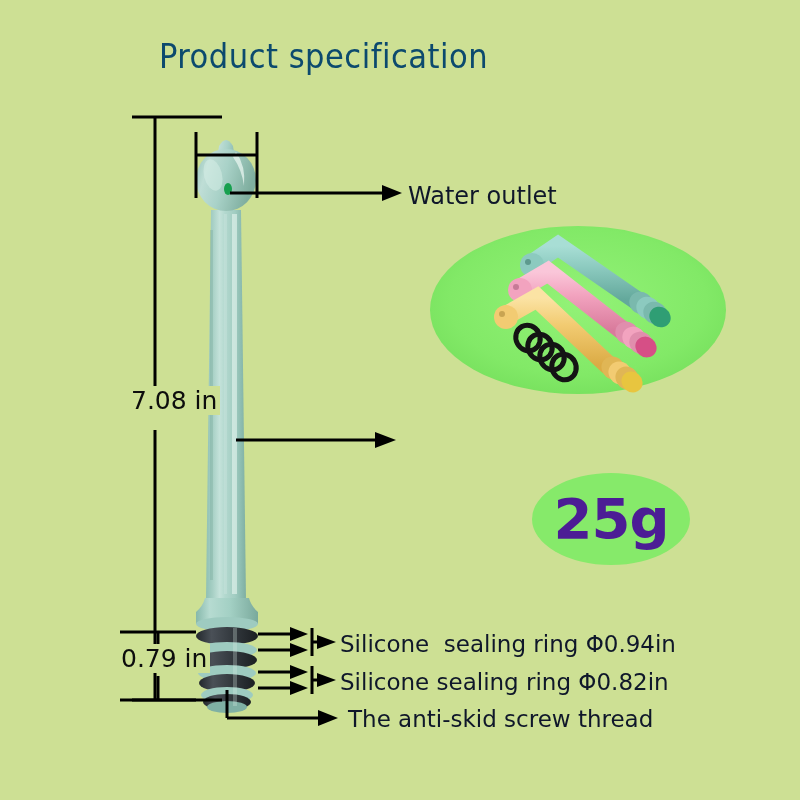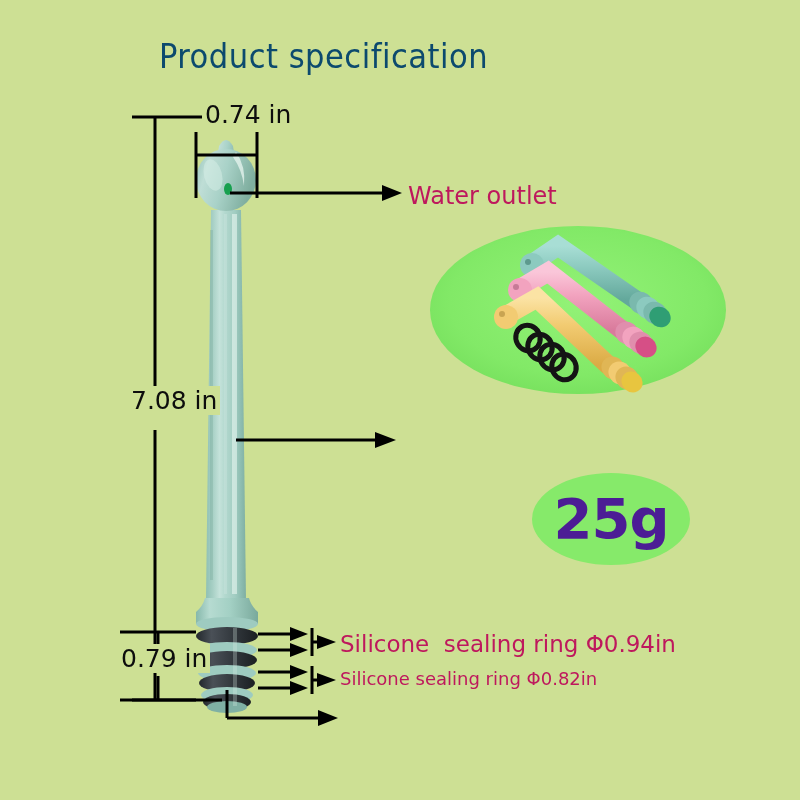--- a/index.html
+++ b/index.html
@@ -30,28 +30,28 @@
     font-size: 34px;
     color: #0c4a6e;
     letter-spacing: 0.5px;
     font-stretch: condensed;
     white-space: nowrap;
   }
 
   
   .callout {
     font-size: 24px;
-    color: #be185d;
+    color: #0f172a;
     white-space: pre;
     line-height: 1.05;
   }
   #label-water-outlet { left: 408px; top: 184px; }
   #label-material     { left: 398px; top: 430px; }
   #label-ring1        { left: 340px; top: 632px; font-size: 23px; }
-  #label-ring2        { left: 340px; top: 670px; font-size: 18px; }
+  #label-ring2        { left: 340px; top: 670px; font-size: 23px; }
   #label-thread-1     { left: 348px; top: 707px; font-size: 23px; }
   #label-thread-2     { left: 362px; top: 757px; font-size: 23px; }
 
   
   .dimtext {
     font-size: 25px;
     color: #0d0d0d;
     white-space: nowrap;
     background: #cde094;
     padding: 0 3px;
@@ -282,25 +282,25 @@
       <g>
         <line x1="227" y1="690" x2="227" y2="718"></line>
         <line x1="227" y1="718" x2="320" y2="718"></line>
         <polygon points="338,718 318,710 318,726" stroke="none"></polygon>
       </g>
     </g>
   </svg>
 
   <div class="abs" id="title">Product specification</div>
 
-  <div class="abs dimtext" id="dim-width-text">0.74 in</div>
   <div class="abs dimtext" id="dim-length-text">7.08 in</div>
   <div class="abs dimtext" id="dim-base-text">0.79 in</div>
 
   <div class="abs callout" id="label-water-outlet">Water outlet</div>
   <div class="abs callout" id="label-ring1">Silicone  sealing ring Φ0.94in</div>
   <div class="abs callout" id="label-ring2">Silicone sealing ring Φ0.82in</div>
+  <div class="abs callout" id="label-thread-1">The anti-skid screw thread</div>
 
   <div class="abs" id="badge-25g">
     <span id="badge-25g-text">25g</span>
   </div>
 
 </div>
 
 </body></html>

